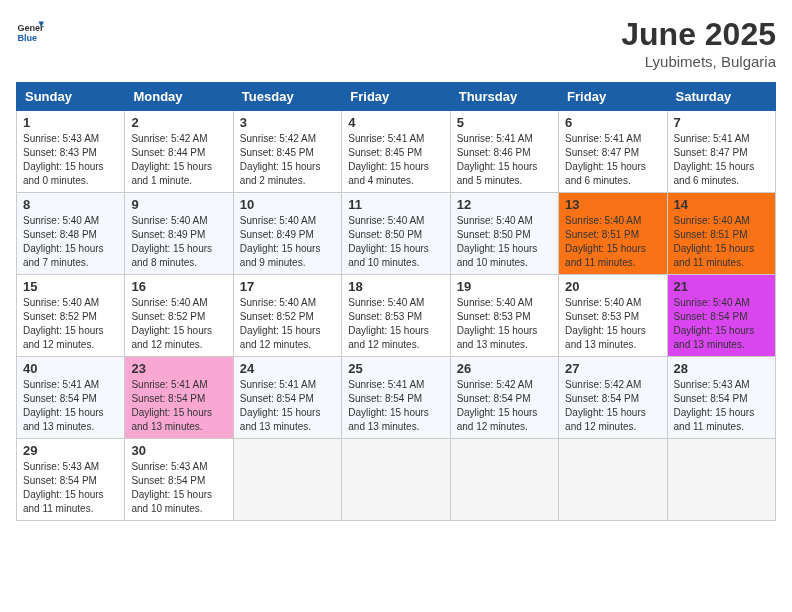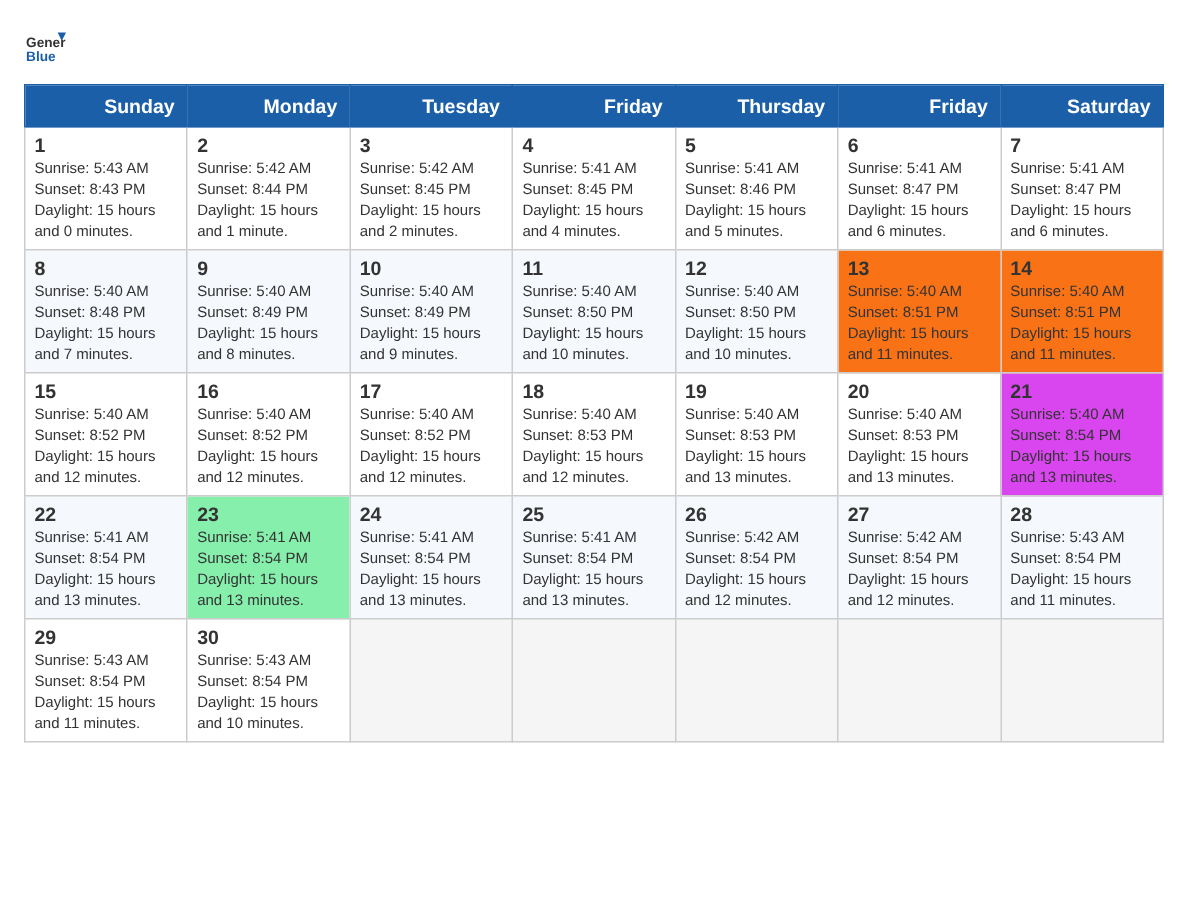--- a/index.html
+++ b/index.html
@@ -41,21 +41,21 @@
       width: 100%;
       border-collapse: collapse;
       border: 1px solid #ccc;
     }
     .calendar th {
       background-color: #1a5fa8;
       color: #fff;
       font-size: 13px;
       font-weight: bold;
       padding: 6px 8px;
-      text-align: right;
+      text-align: left;
       border: 1px solid #1a5fa8;
     }
     .calendar td {
       border: 1px solid #ccc;
       vertical-align: top;
       padding: 4px 6px;
       width: calc(100% / 7);
       min-height: 80px;
       font-size: 10.5px;
       color: #333;
@@ -79,20 +79,24 @@
 </head>
 <body>
 
 <div class="header-area">
   <div class="logo">
     <svg class="logo-icon" viewBox="0 0 40 40">
       <text x="2" y="22" font-size="13" font-weight="bold" fill="#333">General</text>
       <text x="2" y="35" font-size="13" font-weight="bold" fill="#1a5fa8">Blue</text>
       <polygon points="32,8 40,8 36,16" fill="#1a5fa8"></polygon>
     </svg>
+  </div>
+  <div class="title-area">
+    <div class="month-title">June 2025</div>
+    <div class="location-title">Lyubimets, Bulgaria</div>
   </div>
 </div>
 
 <table class="calendar">
   <thead>
     <tr>
       <th>Sunday</th>
       <th>Monday</th>
       <th>Tuesday</th>
       <th>Friday</th>
@@ -187,24 +191,24 @@
           <span class="day-number">20</span>
           <div class="day-info">Sunrise: 5:40 AM<br>Sunset: 8:53 PM<br>Daylight: 15 hours<br>and 13 minutes.</div>
         </td>
         <td style="background: #d946ef;">
           <span class="day-number">21</span>
           <div class="day-info">Sunrise: 5:40 AM<br>Sunset: 8:54 PM<br>Daylight: 15 hours<br>and 13 minutes.</div>
         </td>
       </tr>
       <tr>
         <td style="background: rgb(245, 248, 252);">
-          <span class="day-number">22</span>
-          <div class="day-info">Sunrise: 5:41 AM<br>Sunset: 8:54 PM<br>Daylight: 15 hours<br>and 13 minutes.</div>
-        </td>
-        <td style="background: #86efac;">
+          <span class="day-number">40</span>
+          <div class="day-info">Sunrise: 5:41 AM<br>Sunset: 8:54 PM<br>Daylight: 15 hours<br>and 13 minutes.</div>
+        </td>
+        <td style="background: #f9a8d4;">
           <span class="day-number">23</span>
           <div class="day-info">Sunrise: 5:41 AM<br>Sunset: 8:54 PM<br>Daylight: 15 hours<br>and 13 minutes.</div>
         </td>
         <td style="background: rgb(245, 248, 252);">
           <span class="day-number">24</span>
           <div class="day-info">Sunrise: 5:41 AM<br>Sunset: 8:54 PM<br>Daylight: 15 hours<br>and 13 minutes.</div>
         </td>
         <td style="background: rgb(245, 248, 252);">
           <span class="day-number">25</span>
           <div class="day-info">Sunrise: 5:41 AM<br>Sunset: 8:54 PM<br>Daylight: 15 hours<br>and 13 minutes.</div>

